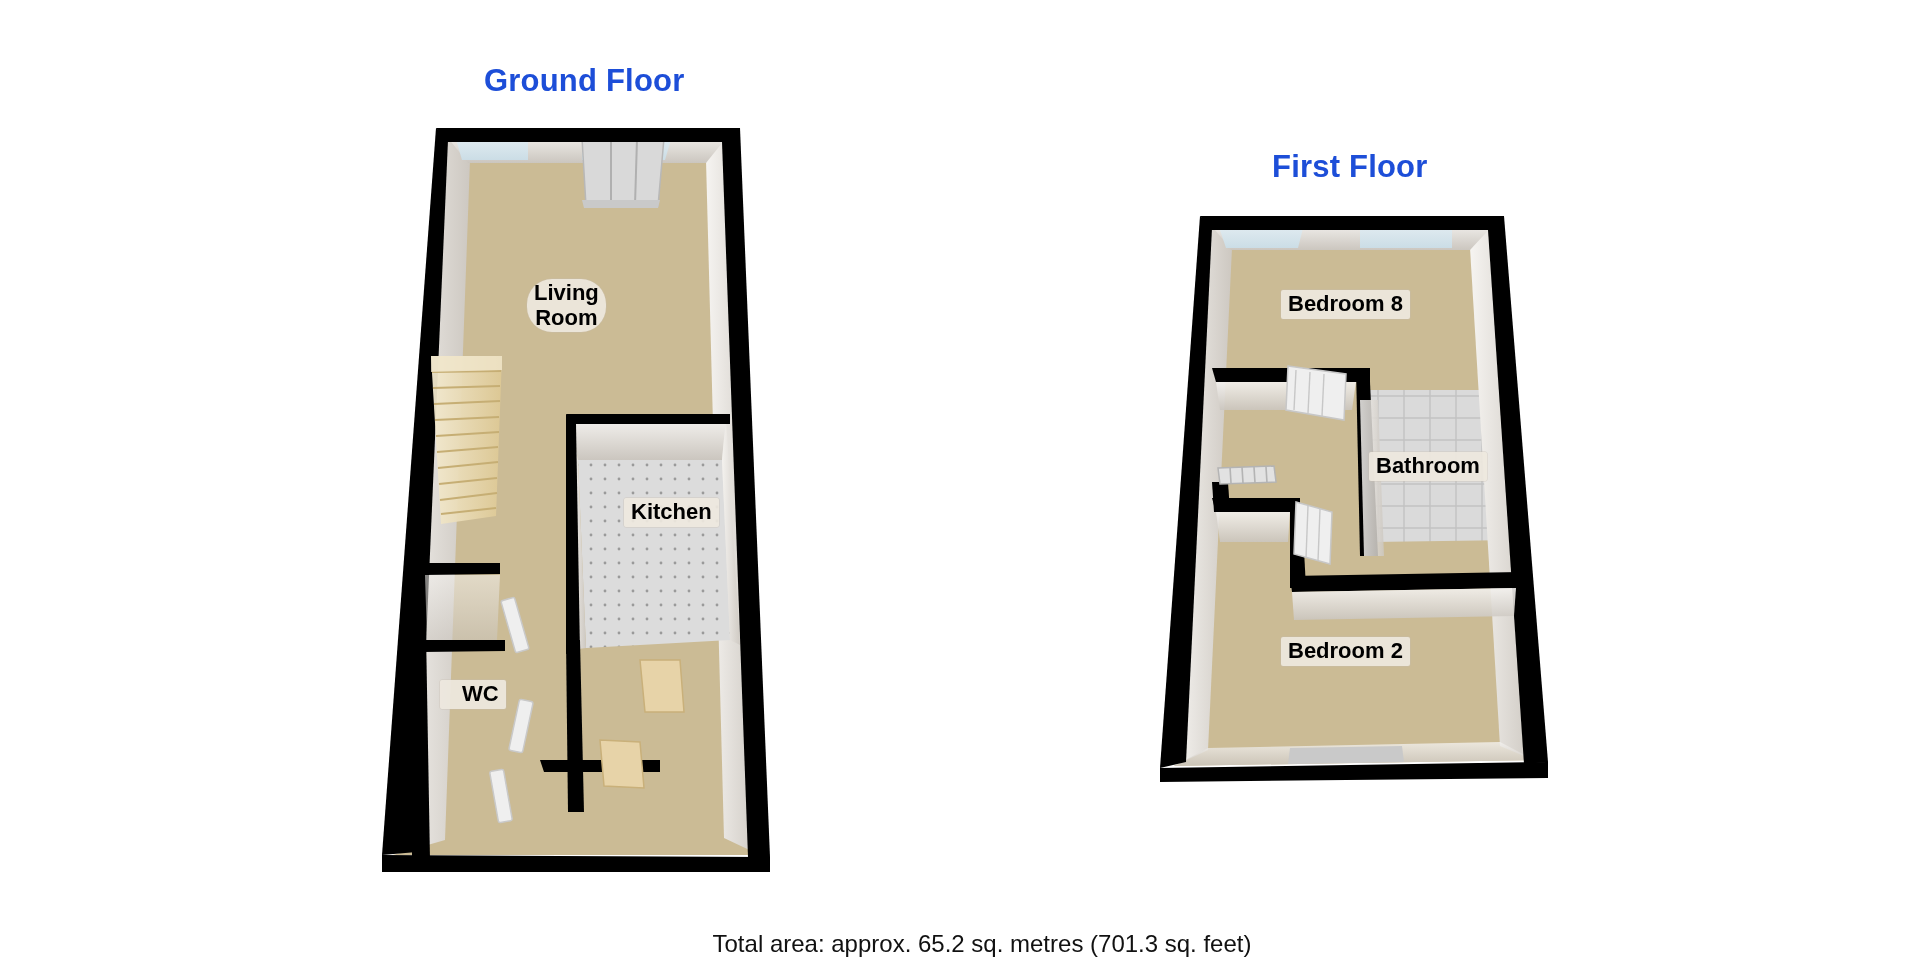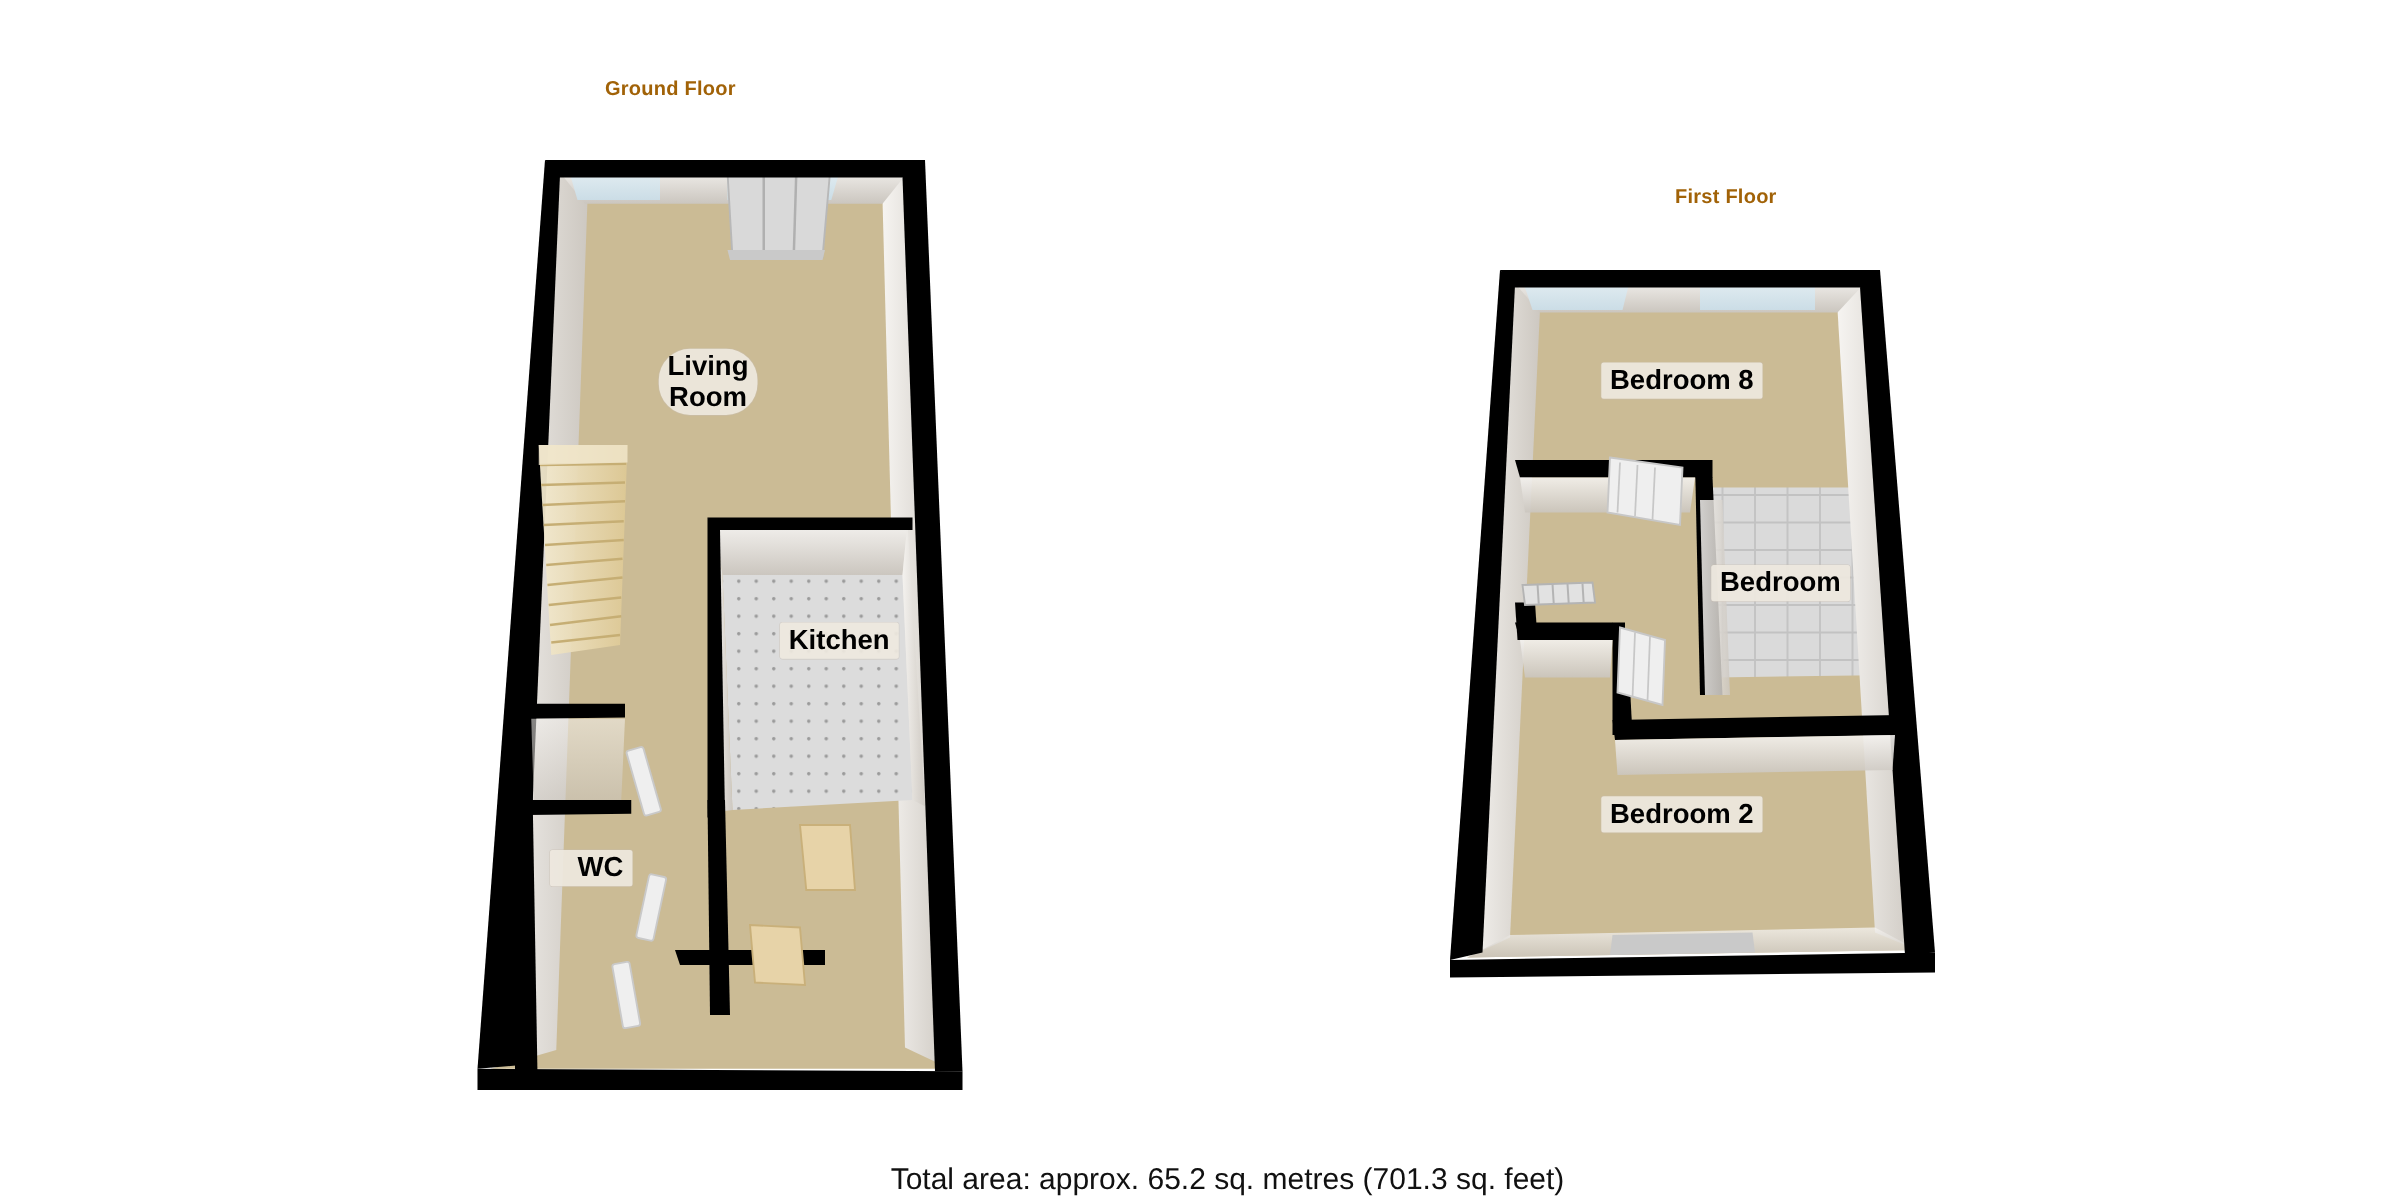--- a/index.html
+++ b/index.html
@@ -15,28 +15,28 @@
     overflow: hidden;
   }
   .stage {
     position: absolute;
     left: 0; top: 0;
     width: 1920px;
     height: 960px;
   }
   .floor-title {
     position: absolute;
-    font-size: 16px;
+    font-size: 31px;
     font-weight: bold;
-    color: #a16207;
+    color: #1d4ed8;
     letter-spacing: 0.2px;
     white-space: nowrap;
   }
   #ground-title { left: 484px; top: 63px; }
-  #first-title  { left: 1340px; top: 149px; }
+  #first-title  { left: 1272px; top: 149px; }
 
   .total-area {
     position: absolute;
     left: 0;
     top: 930px;
     width: 1920px;
     text-align: center;
     font-size: 24px;
     color: #111111;
     white-space: nowrap;
@@ -233,17 +233,17 @@
   </svg>
 
   <div class="floor-title" id="ground-title">Ground Floor</div>
   <div class="floor-title" id="first-title">First Floor</div>
 
   <div class="room-label" id="label-living">Living
 Room</div>
   <div class="room-label" id="label-kitchen">Kitchen</div>
   <div class="room-label" id="label-wc">WC</div>
   <div class="room-label" id="label-bed1">Bedroom 8</div>
-  <div class="room-label" id="label-bathroom">Bedroom</div>
+  <div class="room-label" id="label-bathroom">Bathroom</div>
   <div class="room-label" id="label-bed2">Bedroom 2</div>
 
   <div class="total-area">Total area: approx. 65.2 sq. metres (701.3 sq. feet)</div>
 </div>
 
 </body></html>

